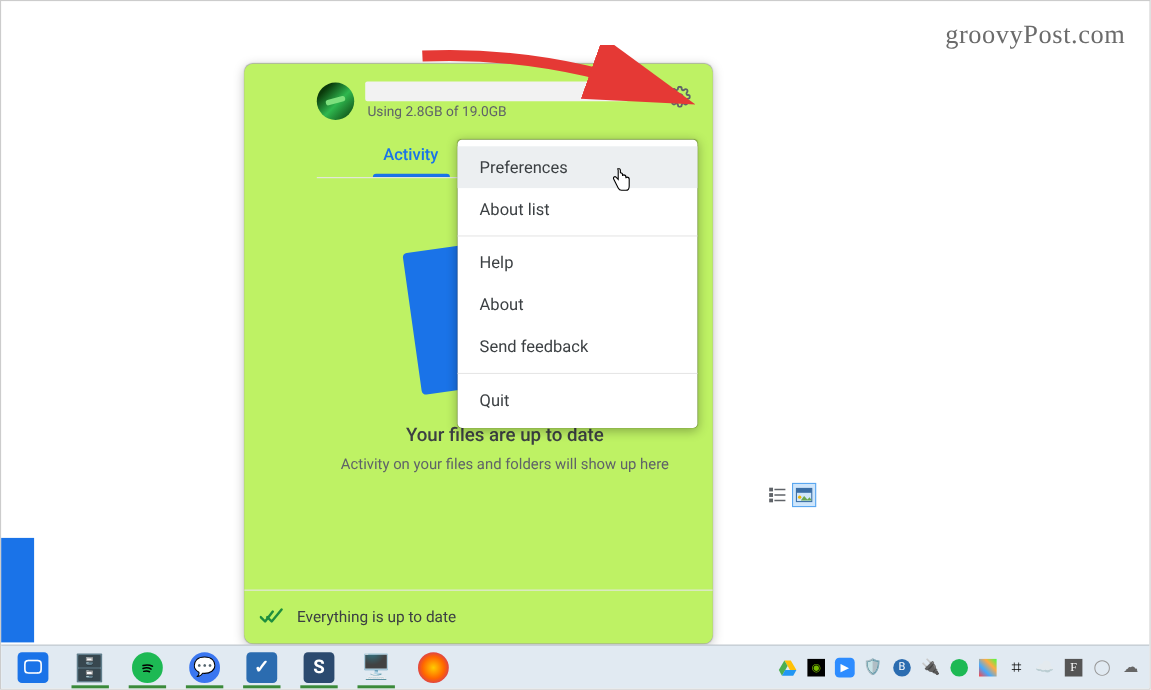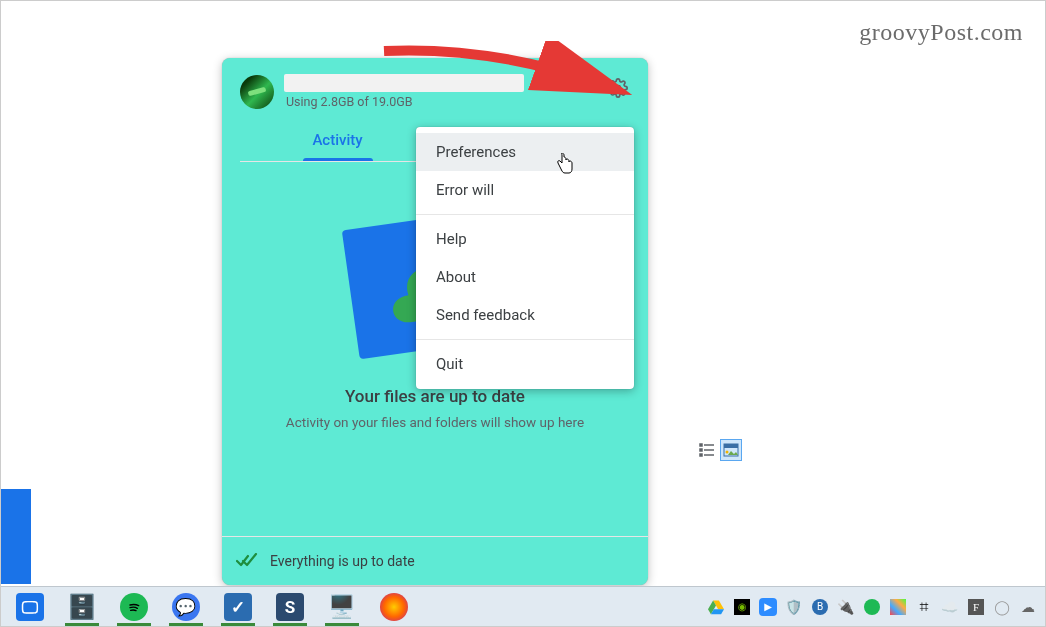--- a/index.html
+++ b/index.html
@@ -29,24 +29,25 @@
     height: 95px;
     background: #1a73e8;
   }
   
   .panel {
     position: absolute;
     left: 221px;
     top: 57px;
     width: 426px;
     height: 527px;
-    background: #5eead4;
+    background: #bef264;
     border-radius: 8px;
     box-shadow: 0 2px 10px rgba(0,0,0,0.25), 0 0 1px rgba(0,0,0,0.3);
     overflow: hidden;
+    padding-left: 48px;
   }
   .panel-header {
     padding: 16px 18px 6px 18px;
     position: relative;
   }
   .account-row {
     display: flex;
     align-items: center;
     gap: 10px;
   }
@@ -340,21 +341,21 @@
         <path d="M1 8 L5 12 L12 3" stroke="#1e8e3e" stroke-width="2.2" fill="none" stroke-linecap="round" stroke-linejoin="round"></path>
         <path d="M7 8 L11 12 L20 1" stroke="#1e8e3e" stroke-width="2.2" fill="none" stroke-linecap="round" stroke-linejoin="round"></path>
       </svg>
     </span>
     <span class="footer-text">Everything is up to date</span>
   </div>
 </div>
 
 <div class="menu">
   <div class="menu-item hover">Preferences</div>
-  <div class="menu-item">Error will</div>
+  <div class="menu-item">About list</div>
   <div class="menu-sep"></div>
   <div class="menu-item">Help</div>
   <div class="menu-item">About</div>
   <div class="menu-item">Send feedback</div>
   <div class="menu-sep"></div>
   <div class="menu-item">Quit</div>
 </div>
 
 <svg class="arrow" viewBox="0 0 260 70">
   <defs>

